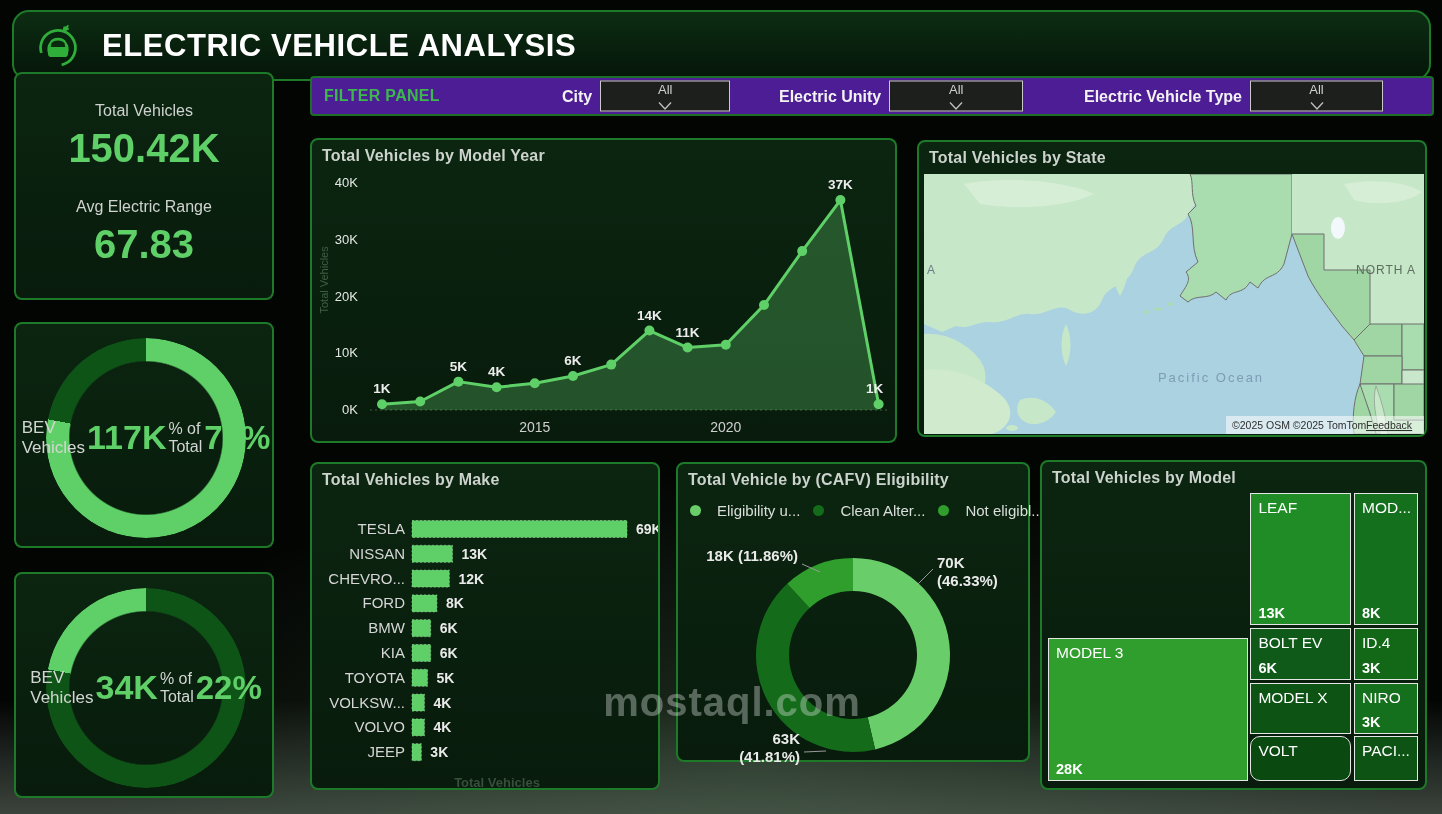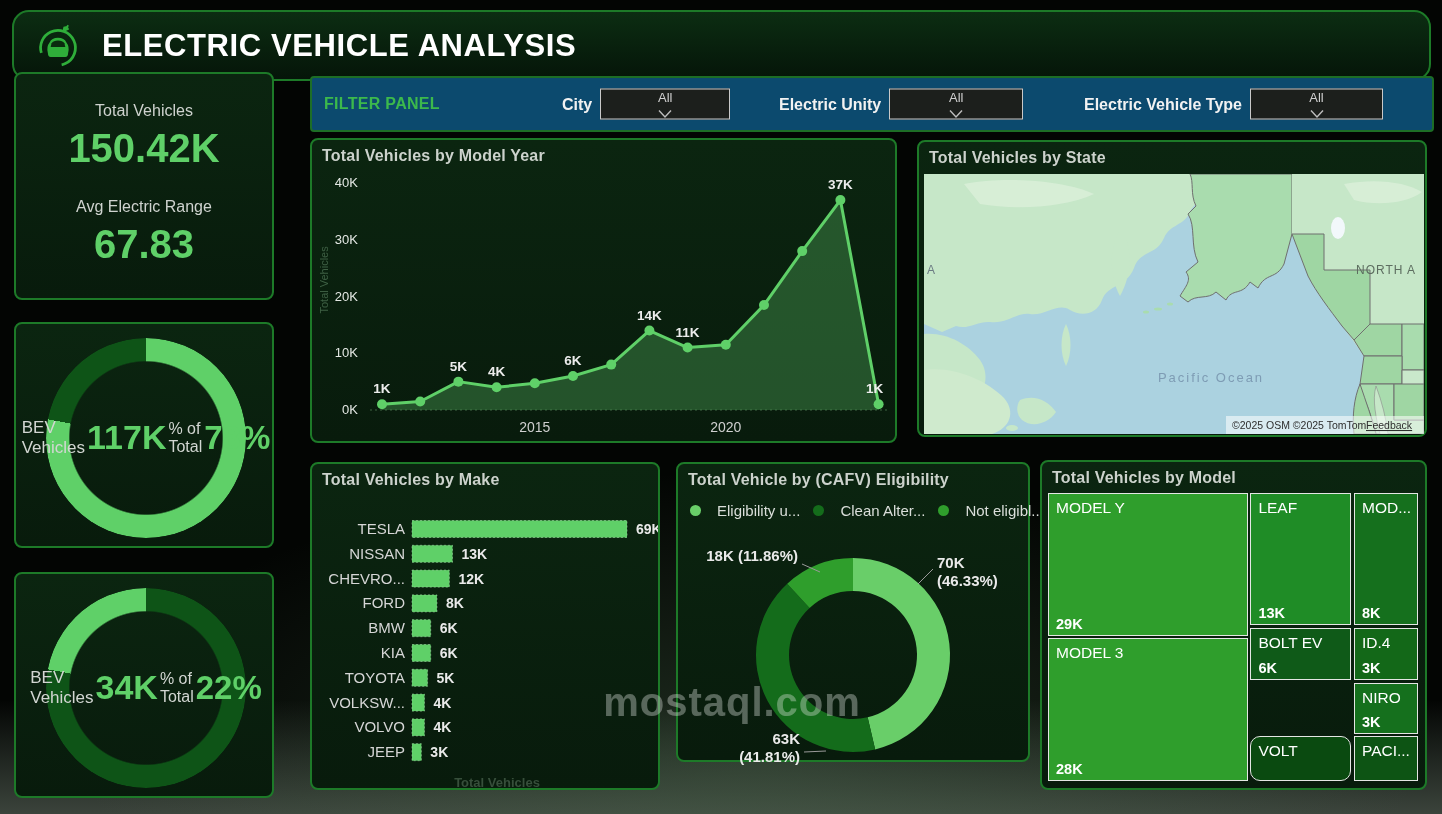--- a/index.html
+++ b/index.html
@@ -30,22 +30,22 @@
   .ring-wrap{position:absolute;left:30px;top:14px;width:200px;height:200px;}
   .ring{width:200px;height:200px;border-radius:50%;
     -webkit-mask:radial-gradient(circle closest-side,transparent 76%,#000 77.5%);
     mask:radial-gradient(circle closest-side,transparent 76%,#000 77.5%);}
   .ring-text{position:absolute;inset:0;display:flex;flex-direction:row;align-items:center;justify-content:center;gap:2px;}
   .ring-text .t1{color:#d2d6d2;font-size:17px;}
   .ring-text .t2{color:#5fd068;font-size:34px;font-weight:800;line-height:1.1;}
   .ring-text .t3{color:#d2d6d2;font-size:16px;}
   .ring-text .t4{color:#5fd068;font-size:33px;font-weight:800;line-height:1.1;}
   
-  #filter-panel{left:310px;top:76px;width:1124px;height:56px;border-radius:4px;
-    background:#0c4a6e;border:2px solid #1d6e26;}
+  #filter-panel{left:310px;top:76px;width:1124px;height:40px;border-radius:4px;
+    background:#4c1d95;border:2px solid #1d6e26;}
   #filter-title{position:absolute;left:12px;top:50%;transform:translateY(-50%);
     color:#3cb94c;font-size:16px;font-weight:800;letter-spacing:.3px;}
   .fgroup{position:absolute;top:50%;transform:translateY(-50%);display:flex;align-items:center;gap:8px;}
   .flabel{color:#f2f2f2;font-size:16px;font-weight:bold;white-space:nowrap;}
   .dd{box-sizing:border-box;height:31px;background:#1c1f1c;border:1px solid #c9c9c9;
     display:flex;align-items:center;justify-content:space-between;padding:0 8px;cursor:pointer;flex-direction:column;}
   .dd span{color:#cfcfcf;font-size:13px;}
   
   svg text{font-family:"Liberation Sans",sans-serif;}
   
@@ -289,44 +289,43 @@
       <polyline points="124,100 142,108" fill="none" stroke="#9a9a9a" stroke-width="1"></polyline>
       <text x="122" y="280" text-anchor="end" font-size="15" font-weight="bold" fill="#eaeaea">63K</text>
       <text x="122" y="298" text-anchor="end" font-size="15" font-weight="bold" fill="#eaeaea">(41.81%)</text>
       <polyline points="126,288 148,287" fill="none" stroke="#9a9a9a" stroke-width="1"></polyline>
     </svg>
 </div>
 
 <div class="card" style="left:1040px;top:460px;width:387px;height:330px;">
   <div class="card-title">Total Vehicles by Model</div>
   <div id="treemap-area">
-      <div class="tm-cell" style="left: 0%; top: 0%; width: 54%; height: 49.6%; background: rgb(47, 158, 44);">
-        <div class="tm-name">MODEL Y</div>
-        <div class="tm-val">29K</div>
-      </div>
       <div class="tm-cell" style="left: 0%; top: 50.4%; width: 54%; height: 49.6%; background: rgb(47, 158, 44);">
         <div class="tm-name">MODEL 3</div>
         <div class="tm-val">28K</div>
       </div>
       <div class="tm-cell" style="left: 54.7%; top: 0%; width: 27.3%; height: 46%; background: rgb(31, 140, 38);">
         <div class="tm-name">LEAF</div>
         <div class="tm-val">13K</div>
       </div>
       <div class="tm-cell" style="left: 82.7%; top: 0%; width: 17.3%; height: 46%; background: rgb(21, 112, 29);">
         <div class="tm-name">MOD...</div>
         <div class="tm-val">8K</div>
       </div>
       <div class="tm-cell" style="left: 54.7%; top: 46.8%; width: 27.3%; height: 18.2%; background: rgb(15, 90, 24);">
         <div class="tm-name">BOLT EV</div>
         <div class="tm-val">6K</div>
       </div>
       <div class="tm-cell" style="left: 82.7%; top: 46.8%; width: 17.3%; height: 18.2%; background: rgb(19, 104, 24);">
         <div class="tm-name">ID.4</div>
         <div class="tm-val">3K</div>
       </div>
+      <div class="tm-cell" style="left: 54.7%; top: 65.8%; width: 27.3%; height: 17.8%; background: rgb(13, 84, 20);">
+        <div class="tm-name">MODEL X</div>
+      </div>
       <div class="tm-cell" style="left: 82.7%; top: 65.8%; width: 17.3%; height: 17.8%; background: rgb(21, 112, 29);">
         <div class="tm-name">NIRO</div>
         <div class="tm-val">3K</div>
       </div>
       <div class="tm-cell" style="left: 54.7%; top: 84.4%; width: 27.3%; height: 15.6%; background: rgb(10, 74, 16); border-radius: 10px;">
         <div class="tm-name">VOLT</div>
       </div>
       <div class="tm-cell" style="left: 82.7%; top: 84.4%; width: 17.3%; height: 15.6%; background: rgb(13, 84, 20);">
         <div class="tm-name">PACI...</div>
       </div>

